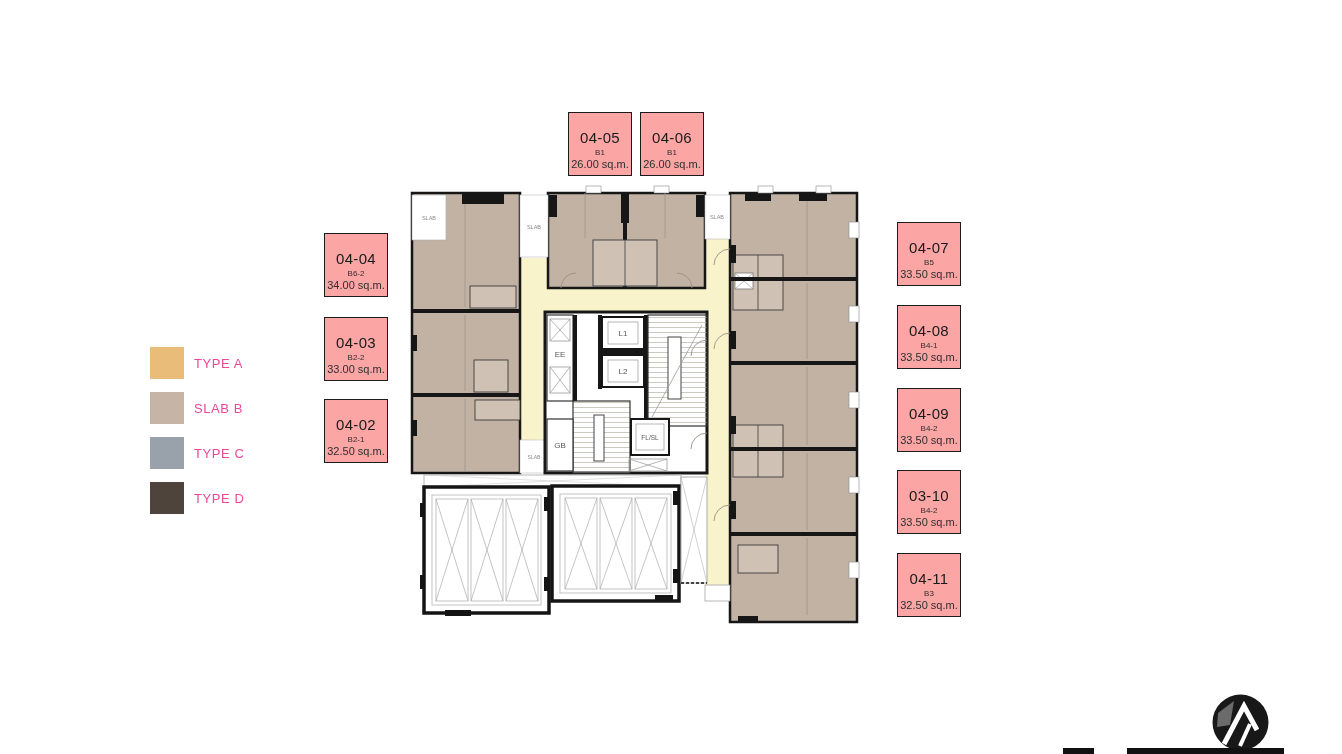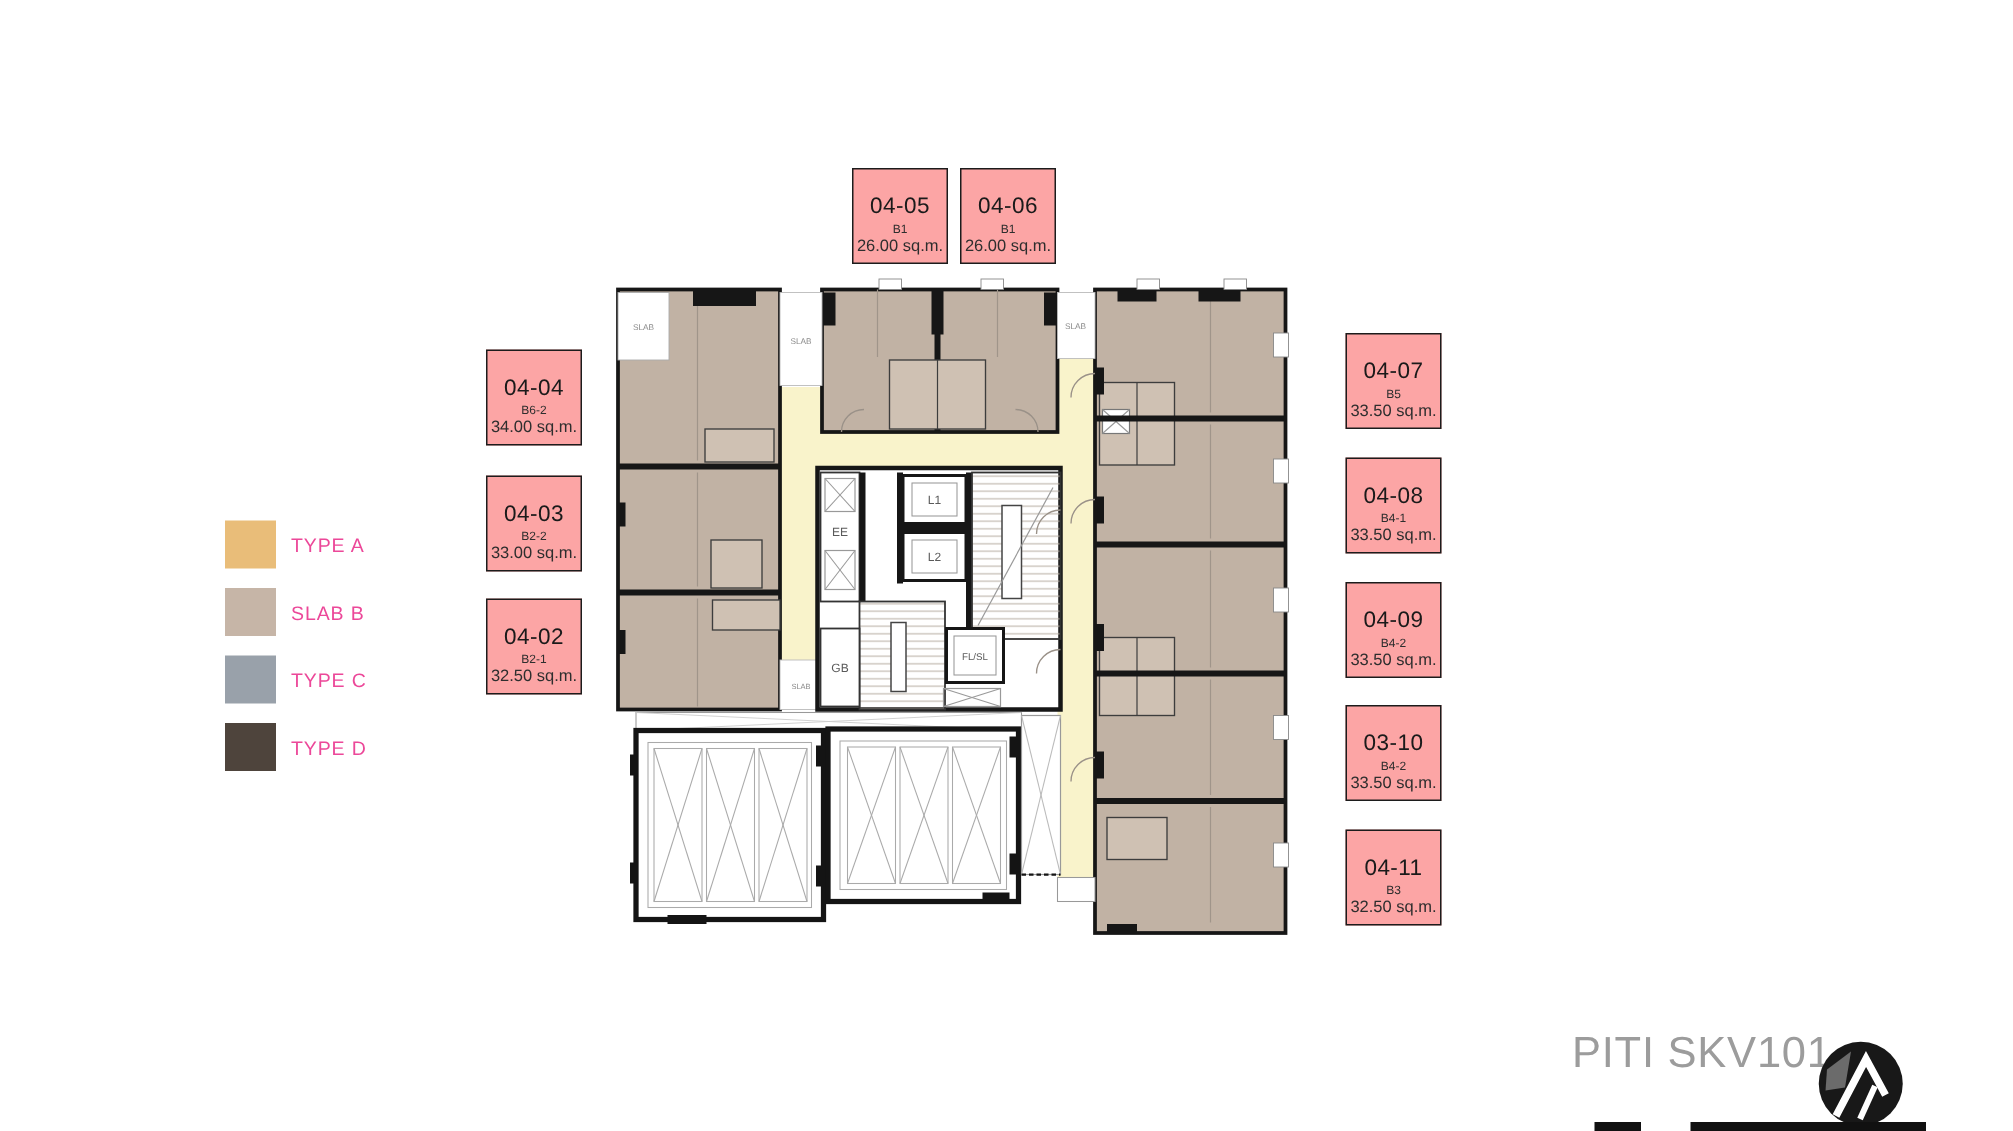--- a/index.html
+++ b/index.html
@@ -286,21 +286,20 @@
     <div class="c-type">B4-2</div>
     <div class="c-area">33.50 sq.m.</div>
   </div>
   <div class="callout" style="left:897px;top:553px">
     <div class="c-id">04-11</div>
     <div class="c-type">B3</div>
     <div class="c-area">32.50 sq.m.</div>
   </div>
 
   <div class="footer">
-    <div class="f-title">PITI SKV101</div>
   </div>
 
   <svg class="logo" width="57" height="57" viewBox="0 0 57 57">
     <circle cx="28.5" cy="28.5" r="28" fill="#181818"></circle>
     <polygon points="6,19 22,7 18,31 5,33" fill="#6b6b6b"></polygon>
     <path d="M12,50 L32,12 L45,36" fill="none" stroke="#ffffff" stroke-width="5"></path>
     <path d="M28,52 L38,30" fill="none" stroke="#ffffff" stroke-width="4"></path>
   </svg>
 
   <div class="bar bar1"></div>

